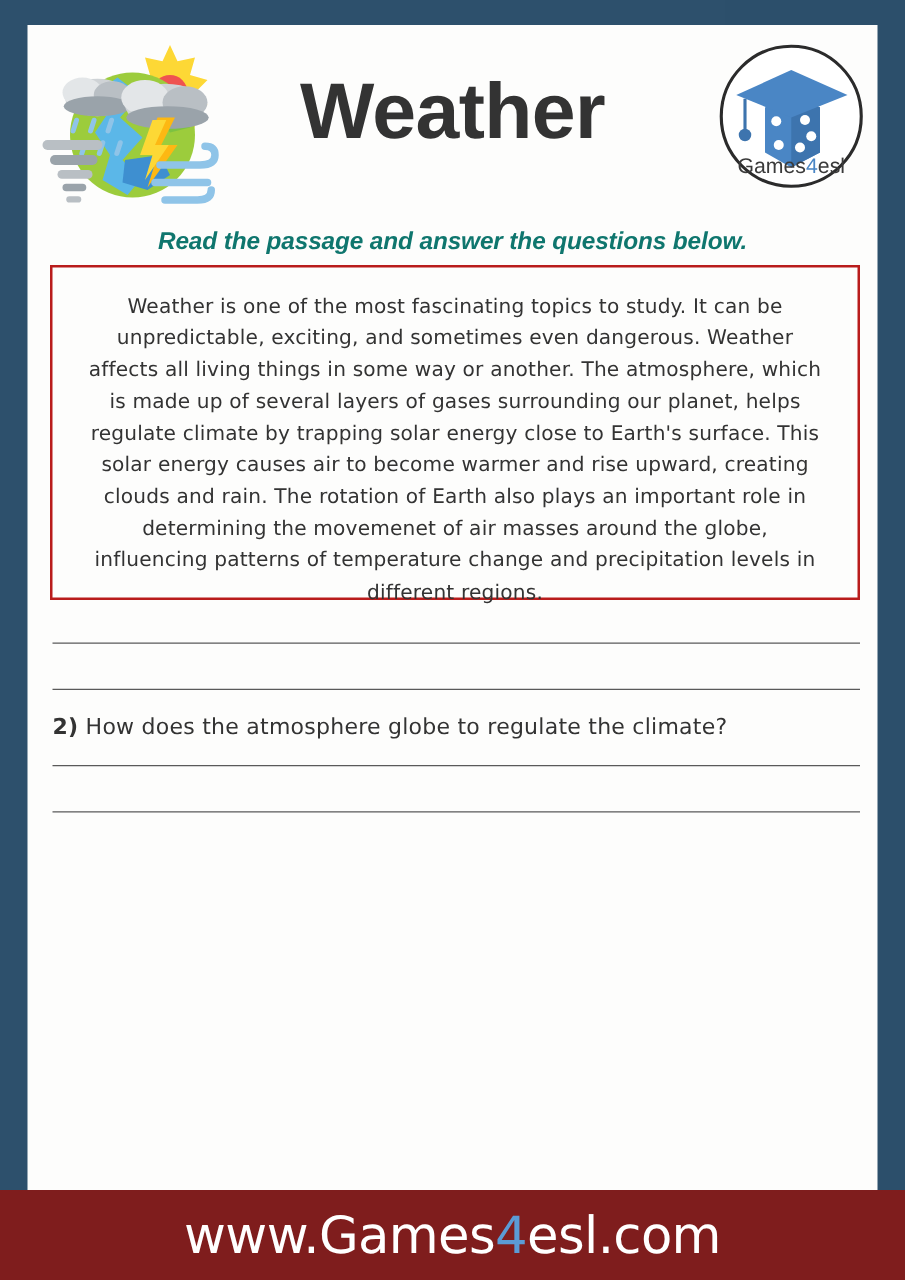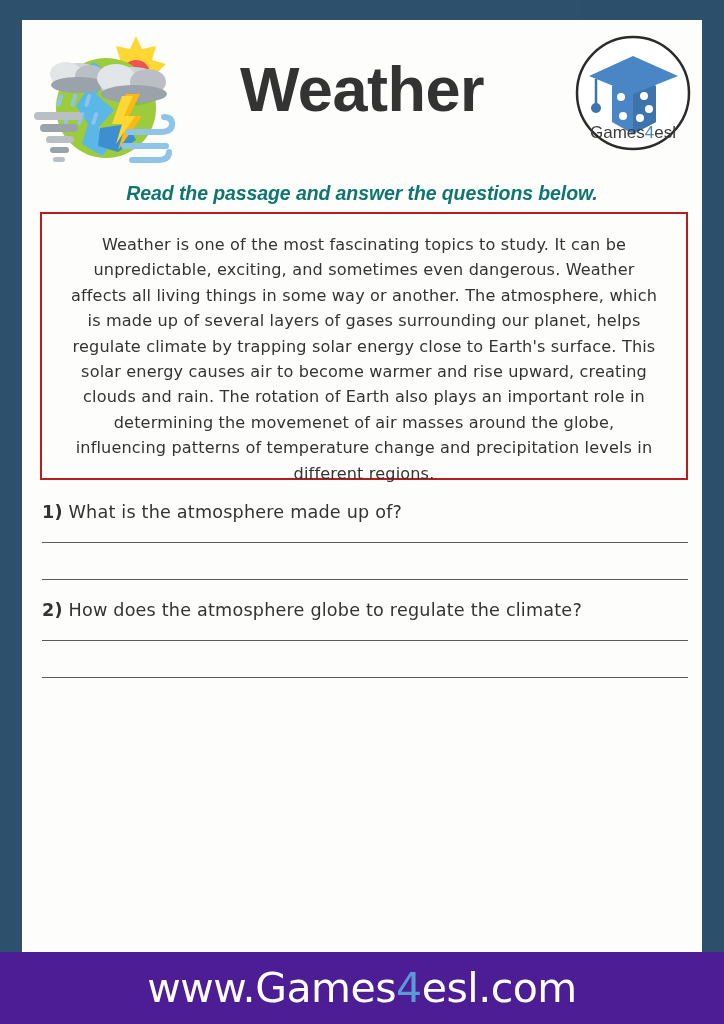--- a/index.html
+++ b/index.html
@@ -150,21 +150,21 @@
   
   .footer {
     position: absolute;
     left: 0;
     bottom: 0;
     width: 724px;
     height: 72px;
     display: flex;
     align-items: center;
     justify-content: center;
-    background: #4c1d95;
+    background: #7f1d1d;
     text-align: center;
   }
 
   .footer-url {
     font-size: 41px;
     color: #ffffff;
     letter-spacing: -0.5px;
     font-family: "DejaVu Sans", sans-serif;
     white-space: pre;
   }
@@ -272,24 +272,20 @@
 
     <div class="subtitle">Read the passage and answer the questions below.</div>
 
     <div class="passage-box">
       <p class="passage-text">Weather is one of the most fascinating topics to study. It can be unpredictable, exciting, and sometimes even dangerous. Weather affects all living things in some way or another. The atmosphere, which is made up of several layers of gases surrounding our planet, helps regulate climate by trapping solar energy close to Earth's surface. This solar energy causes air to become warmer and rise upward, creating clouds and rain. The rotation of Earth also plays an important role in determining the movemenet of air masses around the globe, influencing patterns of temperature change and precipitation levels in different regions.</p>
     </div>
 
     <div class="questions">
 
       <div class="question-block">
-        <p class="question-text">
-          <span class="qnum">1)</span>
-          <span>What is the atmosphere made up of?</span>
-        </p>
         <div class="answer-lines">
           <div class="answer-line first"></div>
           <div class="answer-line"></div>
         </div>
       </div>
 
       <div class="question-block">
         <p class="question-text">
           <span class="qnum">2)</span>
           <span>How does the atmosphere globe to regulate the climate?</span>

